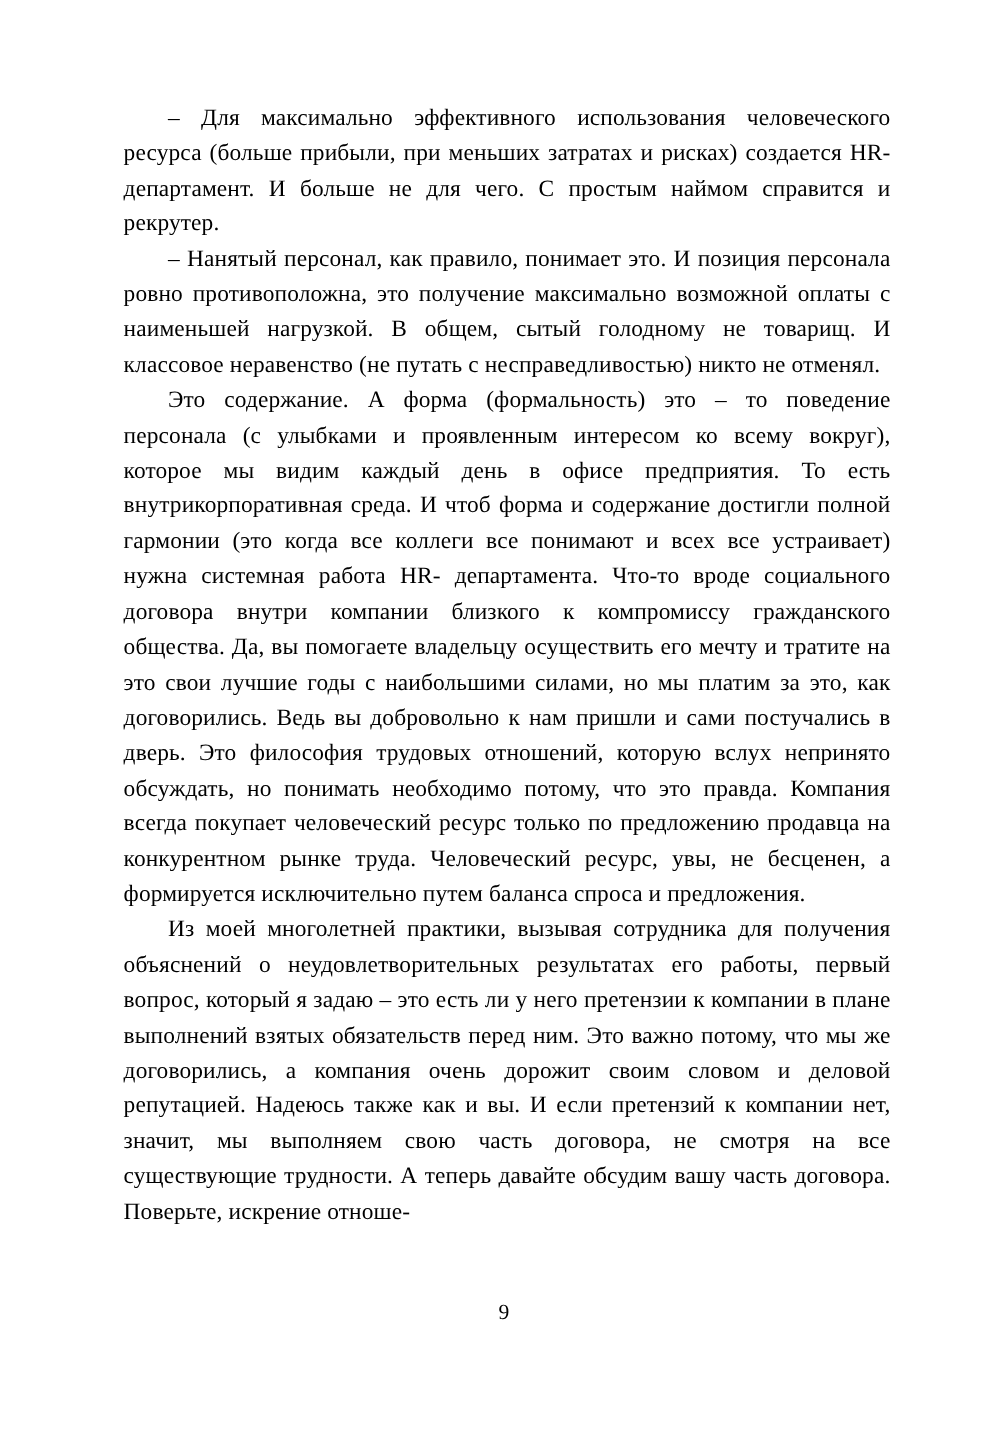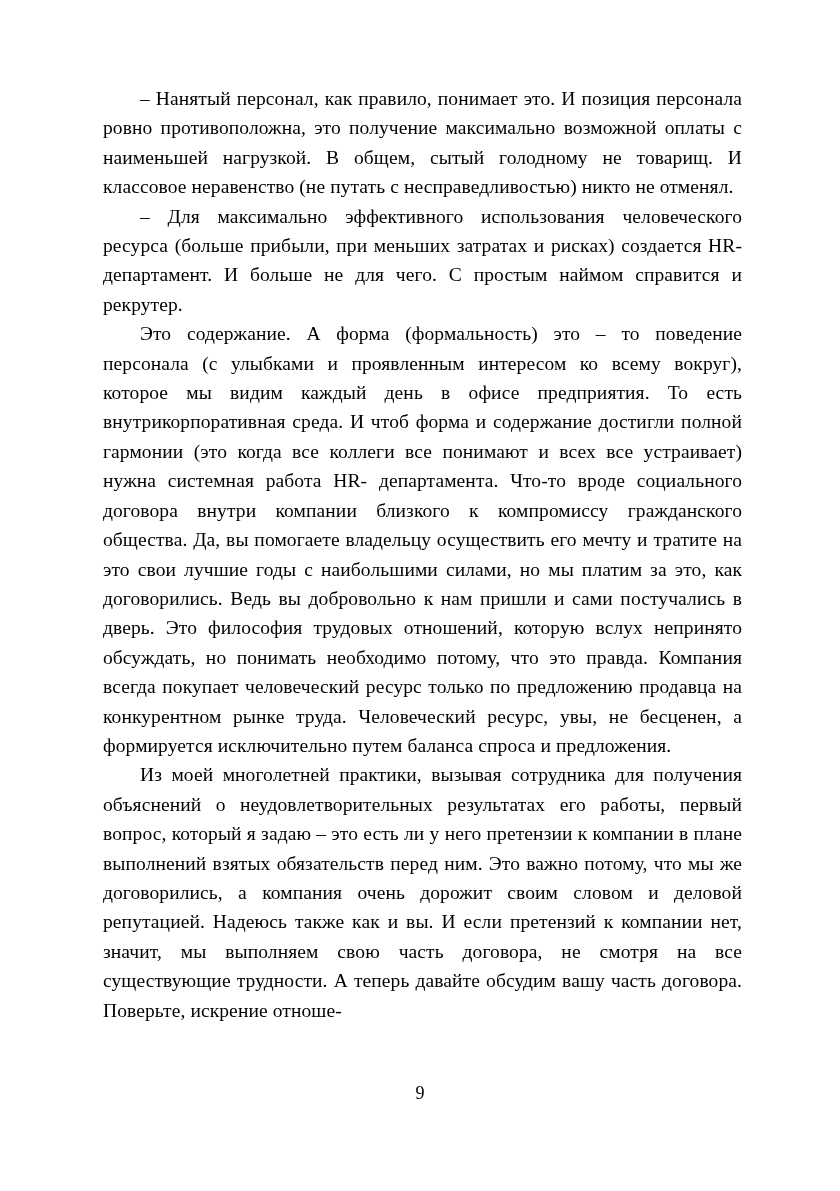--- a/index.html
+++ b/index.html
@@ -45,19 +45,19 @@
       text-align: center;
       font-size: 18px;
       line-height: 22px;
     }
   </style>
 </head>
 <body>
 
 <div class="page">
   <div class="text-block">
+    <p>– Для максимально эффективного использования человеческого ресурса (больше прибыли, при меньших затратах и рисках) создается HR- департамент. И больше не для чего. С простым наймом справится и рекрутер.</p>
     <p>– Нанятый персонал, как правило, понимает это. И позиция персонала ровно противоположна, это получение максимально возможной оплаты с наименьшей нагрузкой. В общем, сытый голодному не товарищ. И классовое неравенство (не путать с несправедливостью) никто не отменял.</p>
-    <p>– Для максимально эффективного использования человеческого ресурса (больше прибыли, при меньших затратах и рисках) создается HR- департамент. И больше не для чего. С простым наймом справится и рекрутер.</p>
     <p>Это содержание. А форма (формальность) это – то поведение персонала (с улыбками и проявленным интересом ко всему вокруг), которое мы видим каждый день в офисе предприятия. То есть внутрикорпоративная среда. И чтоб форма и содержание достигли полной гармонии (это когда все коллеги все понимают и всех все устраивает) нужна системная работа HR- департамента. Что-то вроде социального договора внутри компании близкого к компромиссу гражданского общества. Да, вы помогаете владельцу осуществить его мечту и тратите на это свои лучшие годы с наибольшими силами, но мы платим за это, как договорились. Ведь вы добровольно к нам пришли и сами постучались в дверь. Это философия трудовых отношений, которую вслух непринято обсуждать, но понимать необходимо потому, что это правда. Компания всегда покупает человеческий ресурс только по предложению продавца на конкурентном рынке труда. Человеческий ресурс, увы, не бесценен, а формируется исключительно путем баланса спроса и предложения.</p>
     <p>Из моей многолетней практики, вызывая сотрудника для получения объяснений о неудовлетворительных результатах его работы, первый вопрос, который я задаю – это есть ли у него претензии к компании в плане выполнений взятых обязательств перед ним. Это важно потому, что мы же договорились, а компания очень дорожит своим словом и деловой репутацией. Надеюсь также как и вы. И если претензий к компании нет, значит, мы выполняем свою часть договора, не смотря на все существующие трудности. А теперь давайте обсудим вашу часть договора. Поверьте, искрение отноше-</p>
   </div>
   <div class="page-number">9</div>
 </div>
 
 </body></html>

